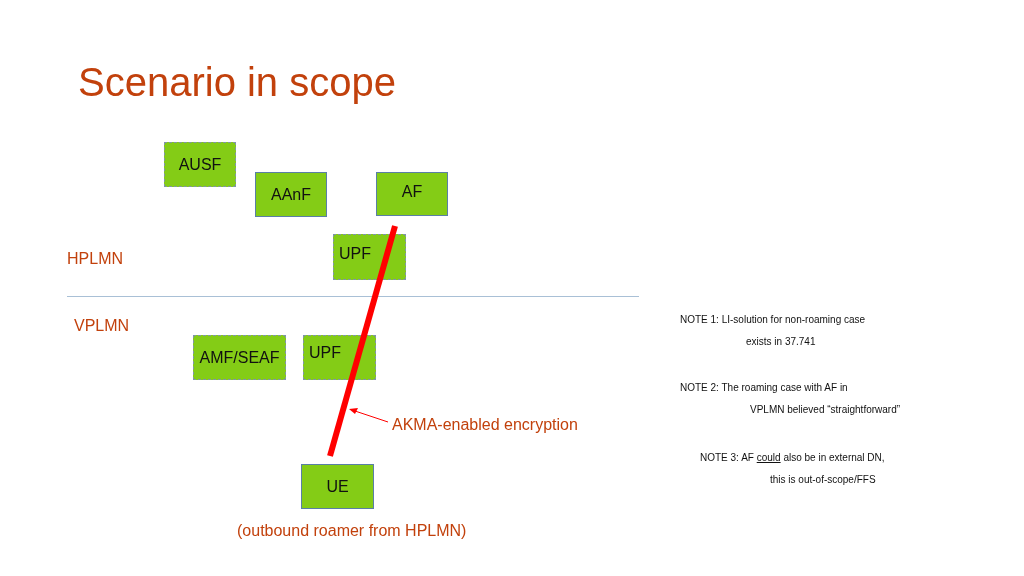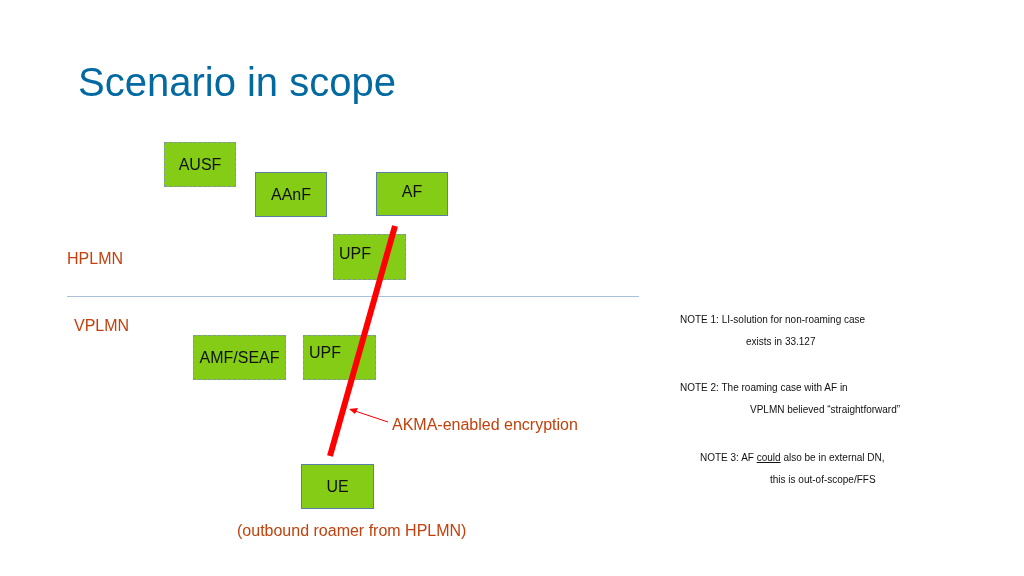--- a/index.html
+++ b/index.html
@@ -1,18 +1,18 @@
 <!DOCTYPE html>
 <html><head>
   <meta charset="utf-8">
   <style>
     html, body { margin:0; padding:0; }
     body { width:1024px; height:576px; background:#ffffff; position:relative; overflow:hidden;
            font-family:"Liberation Sans", sans-serif; color:#111; }
-    .title { position:absolute; left:78px; top:60px; font-size:40px; color:#0369a1; font-weight:normal; }
+    .title { position:absolute; left:78px; top:60px; font-size:40px; color:#c2410c; font-weight:normal; }
     .box { position:absolute; box-sizing:border-box; background:#84cc16; display:flex; align-items:center; justify-content:center; font-size:16px; color:#111; }
     .solid { border:1.5px solid #5a7fa6;margin-left:8px; }
     .dashed { border:1.5px dashed #8094aa; }
     .lbl { position:absolute; font-size:16px; color:#c2410c; white-space:nowrap; }
     .note { position:absolute; font-size:10px; line-height:22px; color:#111; white-space:nowrap; }
     .note .cont { display:block; }
     .u { text-decoration:underline; }
     svg.overlay { position:absolute; left:0; top:0; }
   </style>
 </head>
@@ -39,21 +39,21 @@
 <svg class="overlay" width="1024" height="576">
   <line x1="67" y1="296.5" x2="639" y2="296.5" stroke="#a9c0d6" stroke-width="1.2"></line>
   <line x1="395" y1="226" x2="330" y2="456" stroke="#ff0000" stroke-width="6"></line>
   <line x1="388" y1="422" x2="352" y2="410" stroke="#ff0000" stroke-width="1"></line>
   <polygon points="349,409 358,408 355,414" fill="#ff0000"></polygon>
 </svg>
 
 <div class="note" style="left:680px;top:309px;">
   <span>NOTE 1:</span>
   <span>LI-solution for non-roaming case</span>
-  <span class="cont" style="padding-left:66px;">exists in 33.127</span>
+  <span class="cont" style="padding-left:66px;">exists in 37.741</span>
 </div>
 <div class="note" style="left:680px;top:377px;">
   <span>NOTE 2:</span>
   <span>The roaming case with AF in</span>
   <span class="cont" style="padding-left:70px;">VPLMN believed “straightforward”</span>
 </div>
 <div class="note" style="left:700px;top:447px;">
   <span>NOTE 3:</span>
   <span>AF</span>
   <span class="u">could</span>

